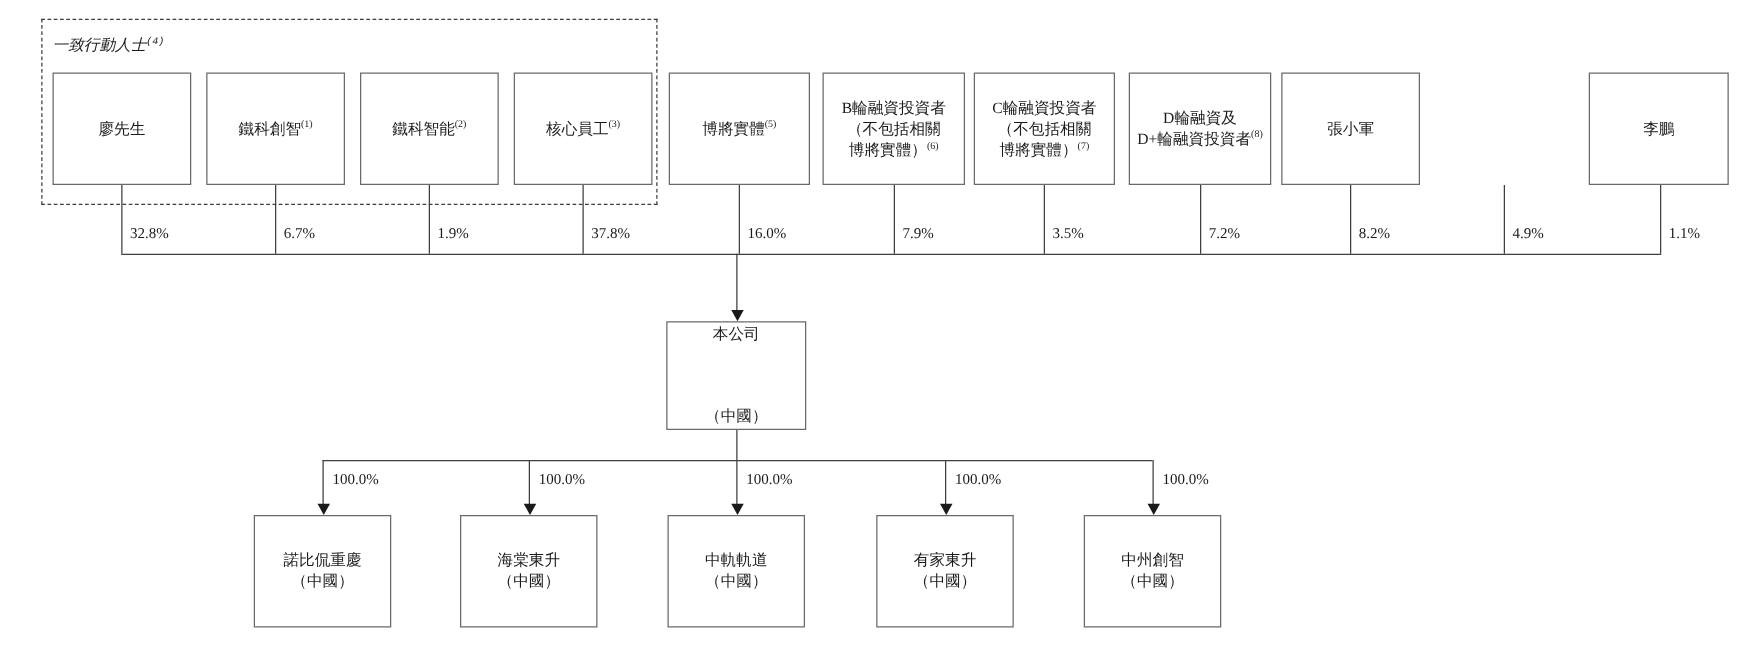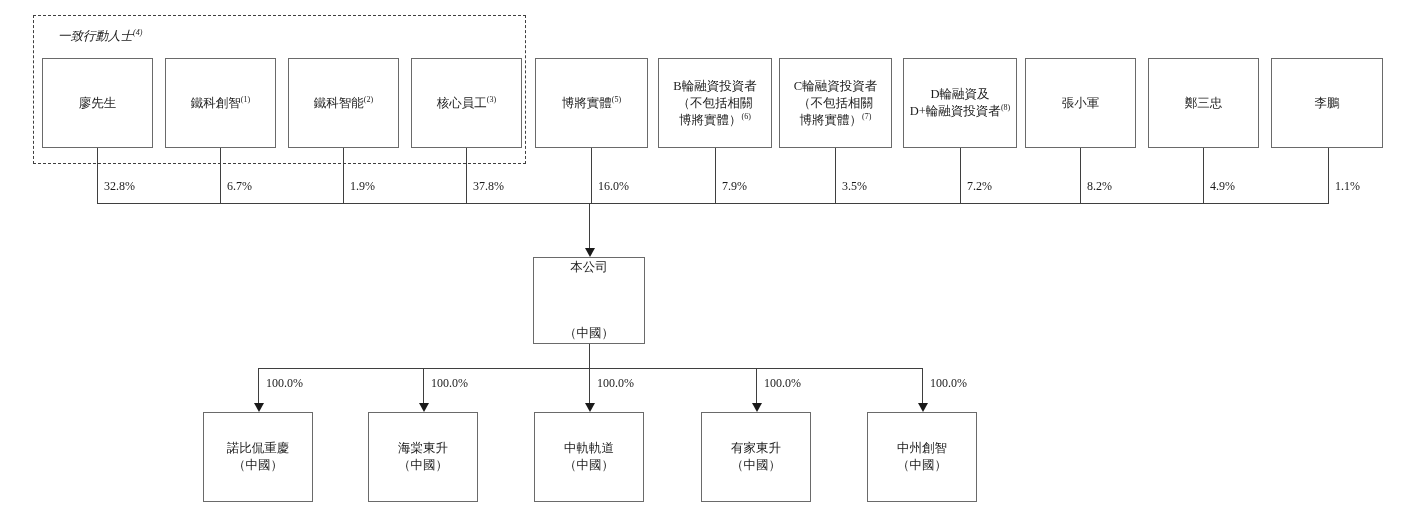--- a/index.html
+++ b/index.html
@@ -43,23 +43,24 @@
     border-top:9px solid #1a1a1a;
   }
   .group-rect{
     position:absolute;
     left:33px;top:15px;width:493px;height:149px;
     border:1px dashed #3f3f3f;
     box-sizing:border-box;
   }
   .group-label{
     position:absolute;
-    left:58px;top:28px;
+    left:42px;top:28px;
     font-style:italic;
     font-size:12.5px;
+    font-family:Liberation Mono, monospace;
   }
 </style>
 </head>
 <body>
 
 <div id="stage">
 
   <div class="group-rect"></div>
   <div class="group-label"><span>一致行動人士</span><sup>(4)</sup></div>
 
@@ -87,23 +88,20 @@
     <div><span>C輪融資投資者</span></div>
     <div><span>（不包括相關</span></div>
     <div><span>博將實體）</span><sup>(7)</sup></div>
   </div>
   <div class="box top-box" style="left:903px;width:114px">
     <div><span>D輪融資及</span></div>
     <div><span>D+輪融資投資者</span><sup>(8)</sup></div>
   </div>
   <div class="box top-box" style="left:1025px;width:111px">
     <div><span>張小軍</span><sup></sup></div>
-  </div>
-  <div class="box top-box" style="left:1148px;width:111px">
-    <div><span>鄭三忠</span><sup></sup></div>
   </div>
   <div class="box top-box" style="left:1271px;width:112px">
     <div><span>李鵬</span><sup></sup></div>
   </div>
 
   <div class="vline" style="left:97px;top:148px;height:55px"></div>
   <div class="vline" style="left:220px;top:148px;height:55px"></div>
   <div class="vline" style="left:343px;top:148px;height:55px"></div>
   <div class="vline" style="left:466px;top:148px;height:55px"></div>
   <div class="vline" style="left:591px;top:148px;height:55px"></div>

